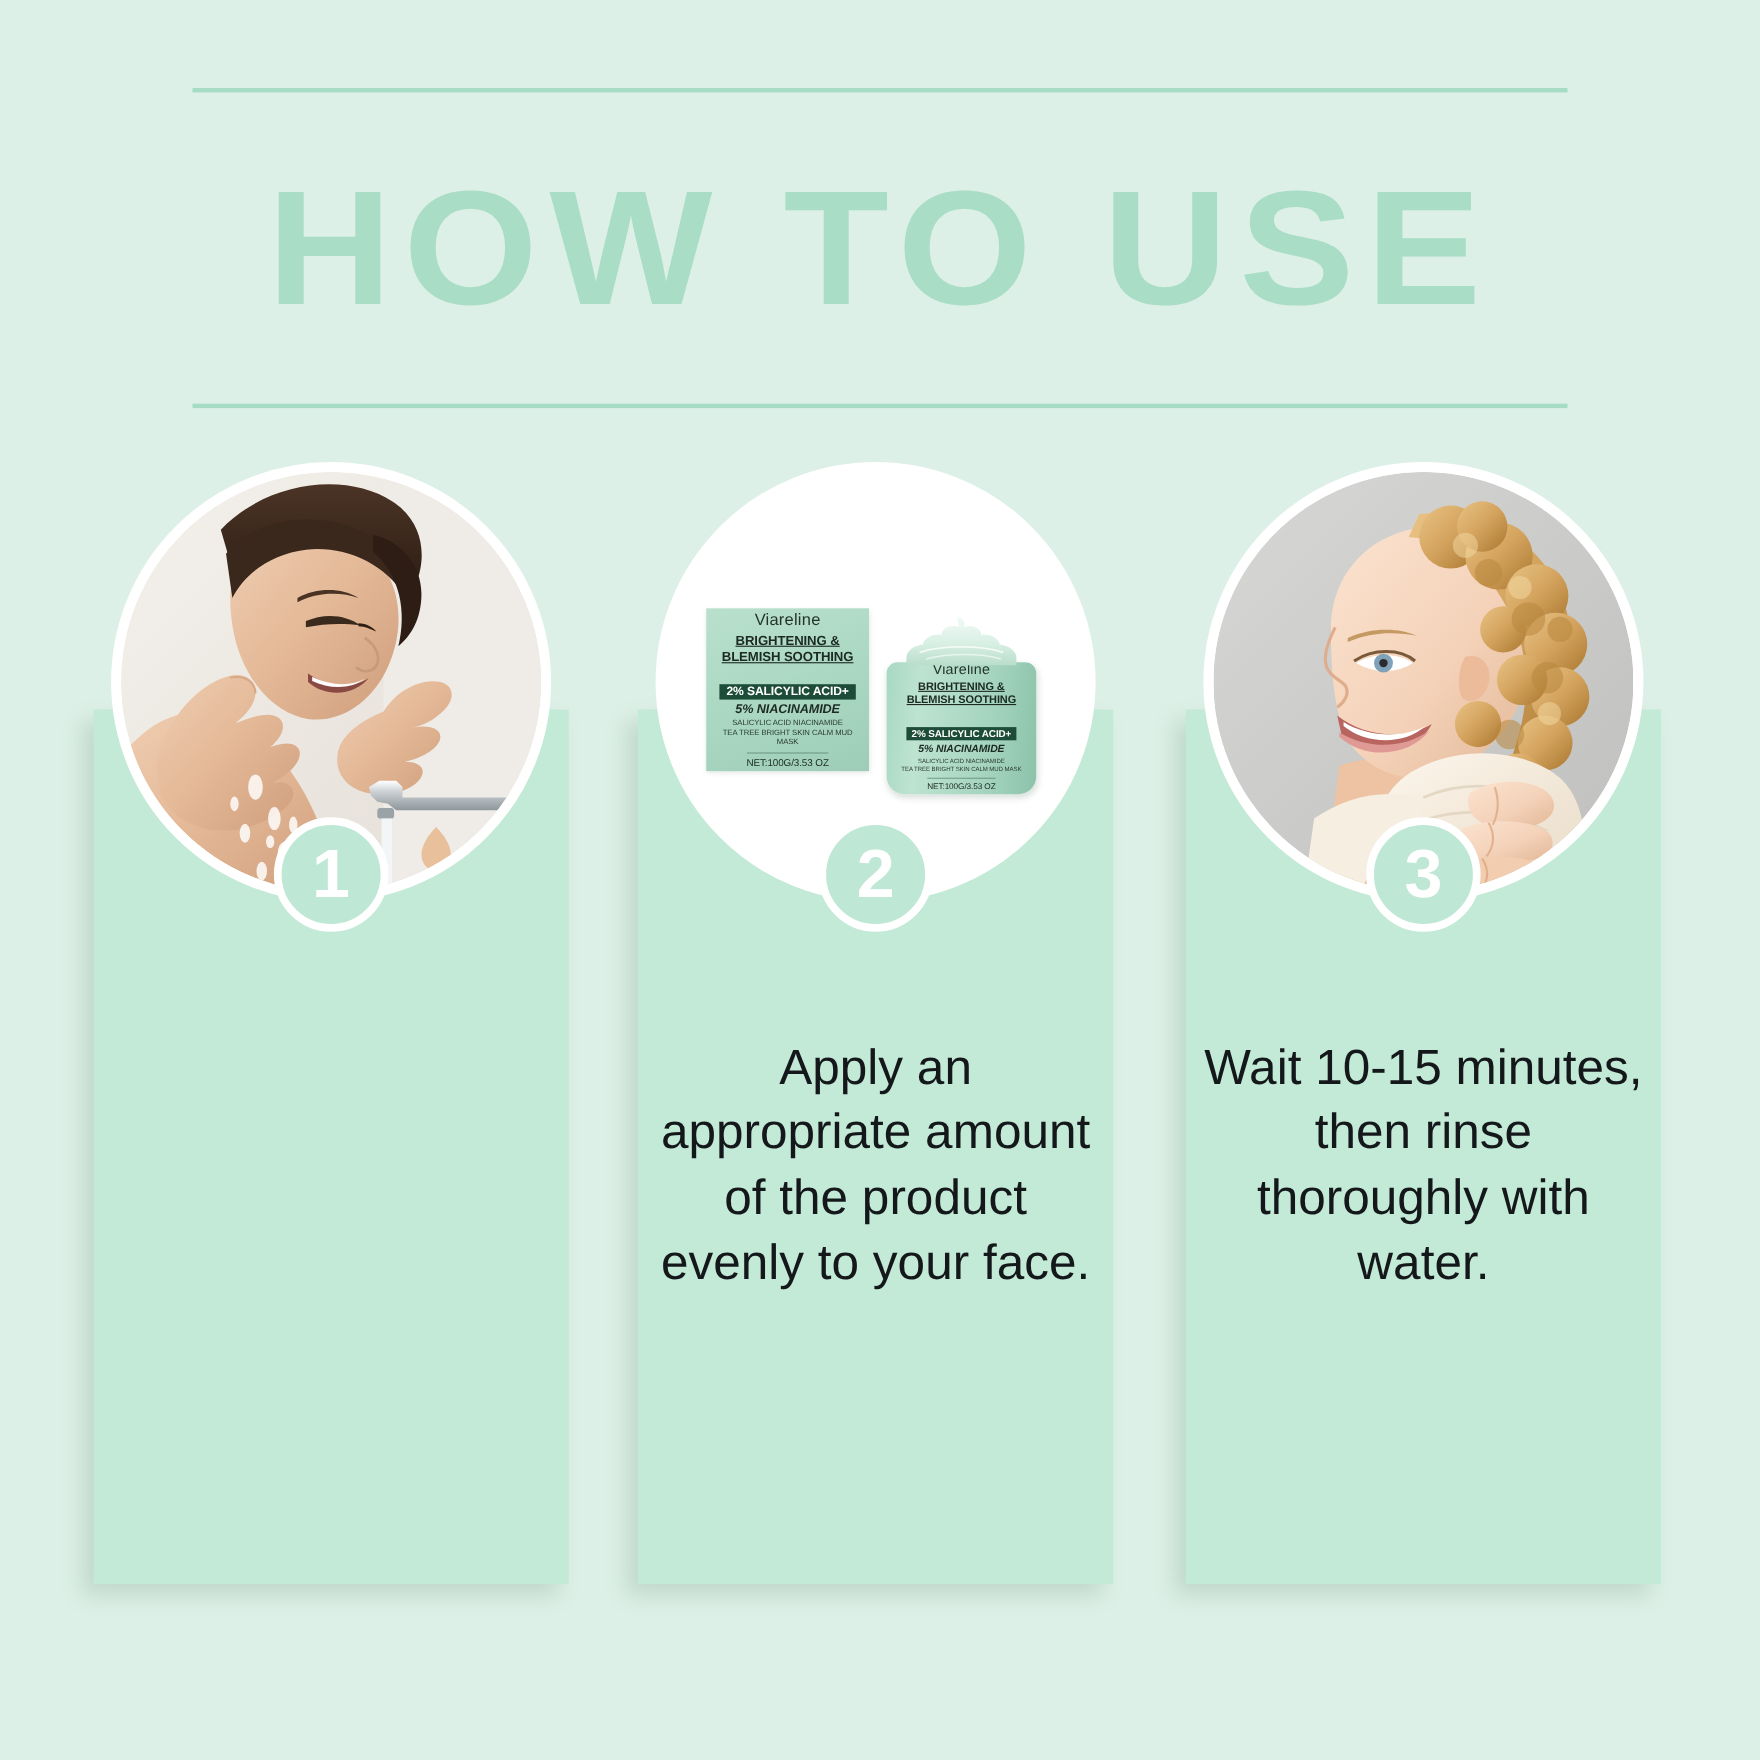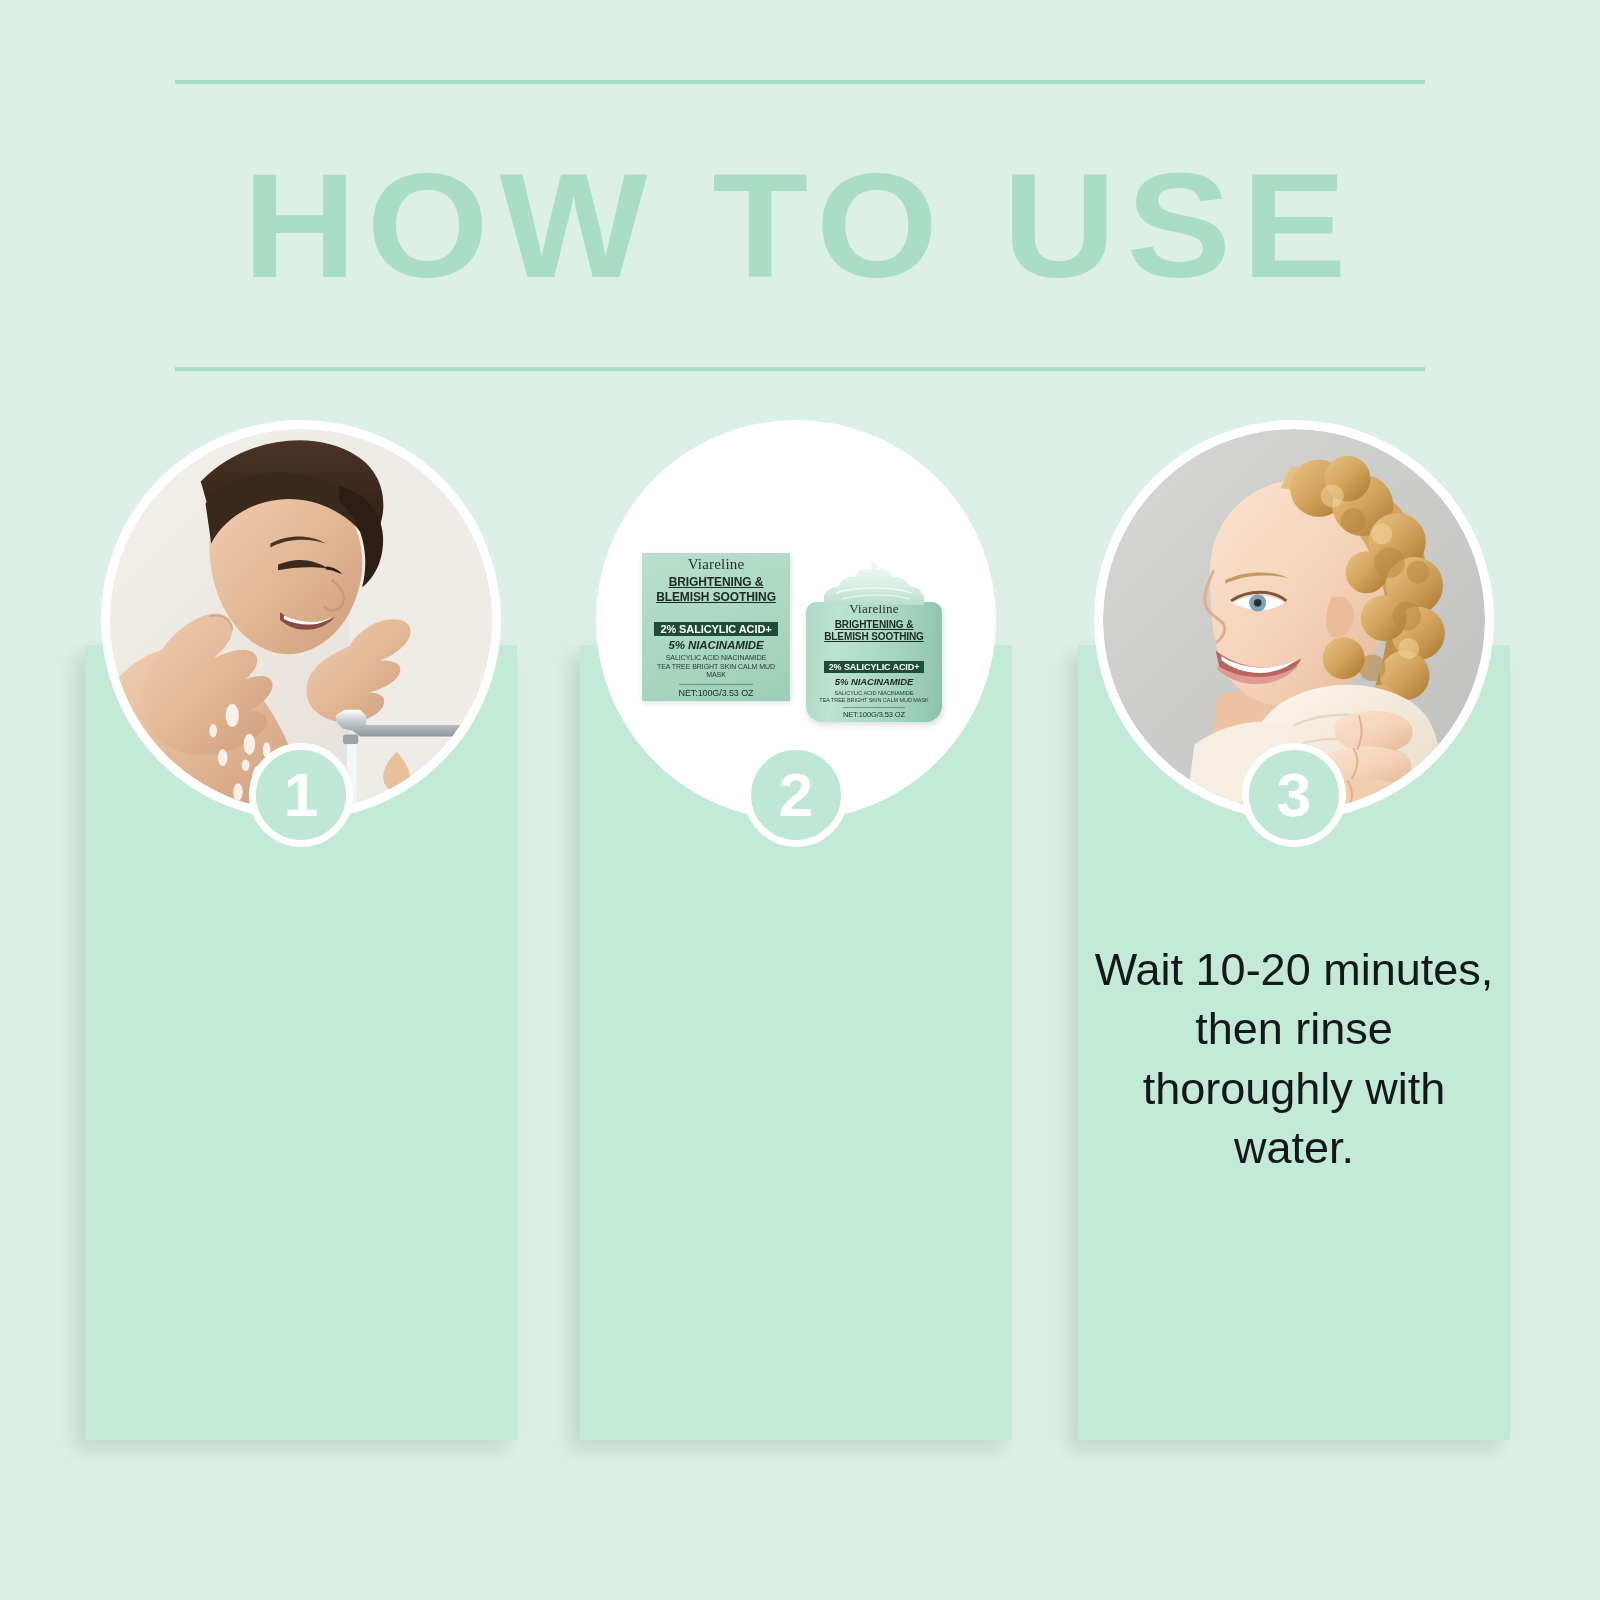--- a/index.html
+++ b/index.html
@@ -145,21 +145,20 @@
     box-sizing: border-box;
     padding: 4px 4px 7px;
     box-shadow: 1px 3px 6px rgba(60, 100, 85, 0.2);
   }
 
   .lbl-brand {
     font-size: 15px;
     color: #24342c;
     letter-spacing: 0.2px;
     line-height: 1.1;
-    font-family: Liberation Serif, serif;
   }
   .lbl-head {
     font-size: 12px;
     font-weight: bold;
     color: #1c2a23;
     line-height: 1.18;
     text-align: center;
     letter-spacing: -0.1px;
     margin-top: 3px;
     text-decoration: underline;
@@ -371,20 +370,21 @@
               <span>SALICYLIC ACID NIACINAMIDE</span><br>
               <span>TEA TREE BRIGHT SKIN CALM MUD MASK</span>
             </div>
             <div class="lbl-net">NET:100G/3.53 OZ</div>
           </div>
         </div>
 
       </div>
     </div>
     <div class="badge">2</div>
+    <div class="caption">Apply an appropriate amount of the product evenly to your face.</div>
   </div>
 
   <div class="step step-3">
     <div class="circle-wrap">
       <div class="photo">
         <svg viewBox="0 0 400 400" preserveAspectRatio="xMidYMid slice">
           <defs>
             <linearGradient id="bg3" x1="0" y1="0" x2="1" y2="1">
               <stop offset="0" stop-color="#d7d7d5"></stop>
               <stop offset="1" stop-color="#bfbfbd"></stop>
@@ -466,16 +466,16 @@
           <path d="M232 372 C256 364 292 364 312 374 C322 380 320 392 308 398 C290 400 254 400 240 394 C230 388 226 378 232 372 Z" fill="#f2cdb0"></path>
           <g stroke="#dca884" stroke-width="2" fill="none" opacity="0.8">
             <path d="M268 300 C272 312 272 324 266 336"></path>
             <path d="M262 334 C268 344 268 356 260 366"></path>
             <path d="M256 368 C262 378 262 388 256 396"></path>
           </g>
         </svg>
       </div>
     </div>
     <div class="badge">3</div>
-    <div class="caption">Wait 10-20 minutes, then rinse thoroughly with water.</div>
+    <div class="caption">Wait 10-15 minutes, then rinse thoroughly with water.</div>
   </div>
 
 </div>
 
 </body></html>

